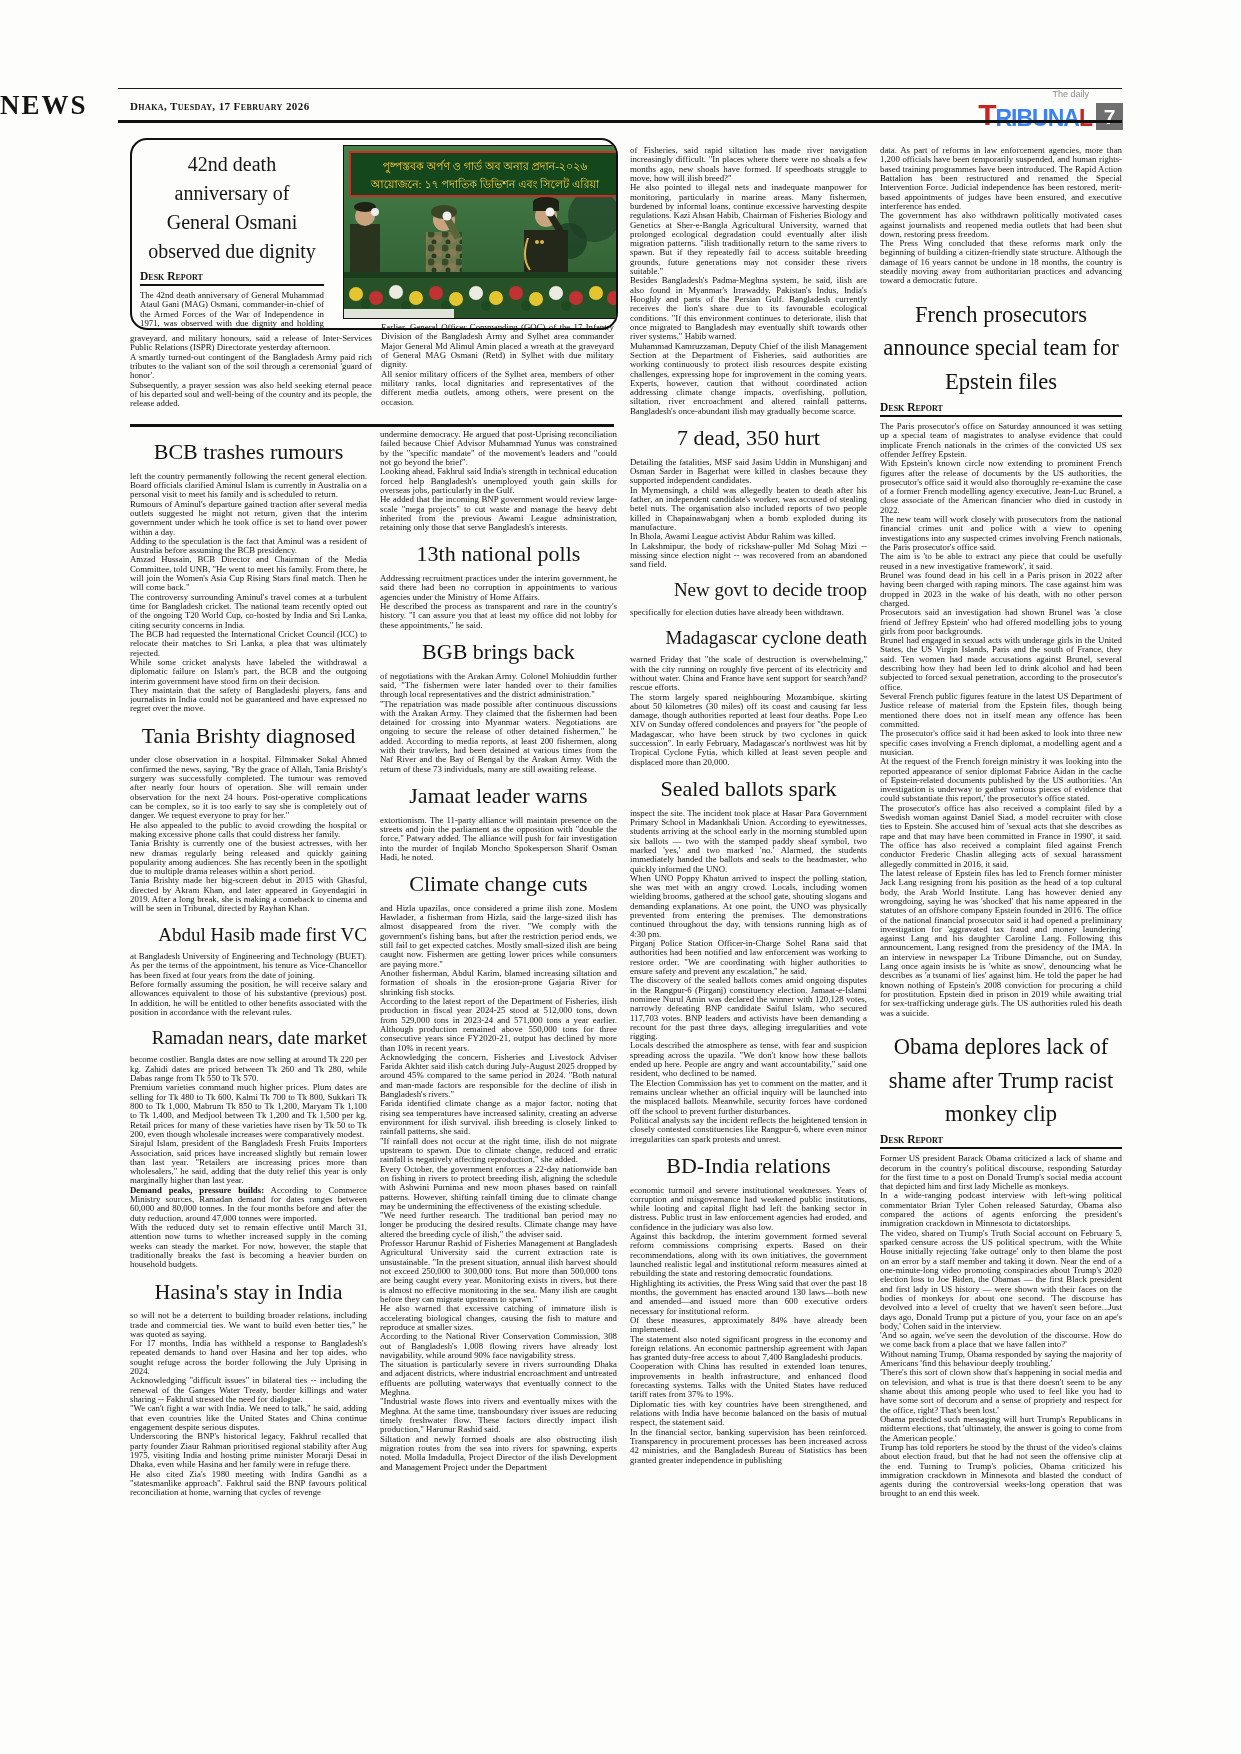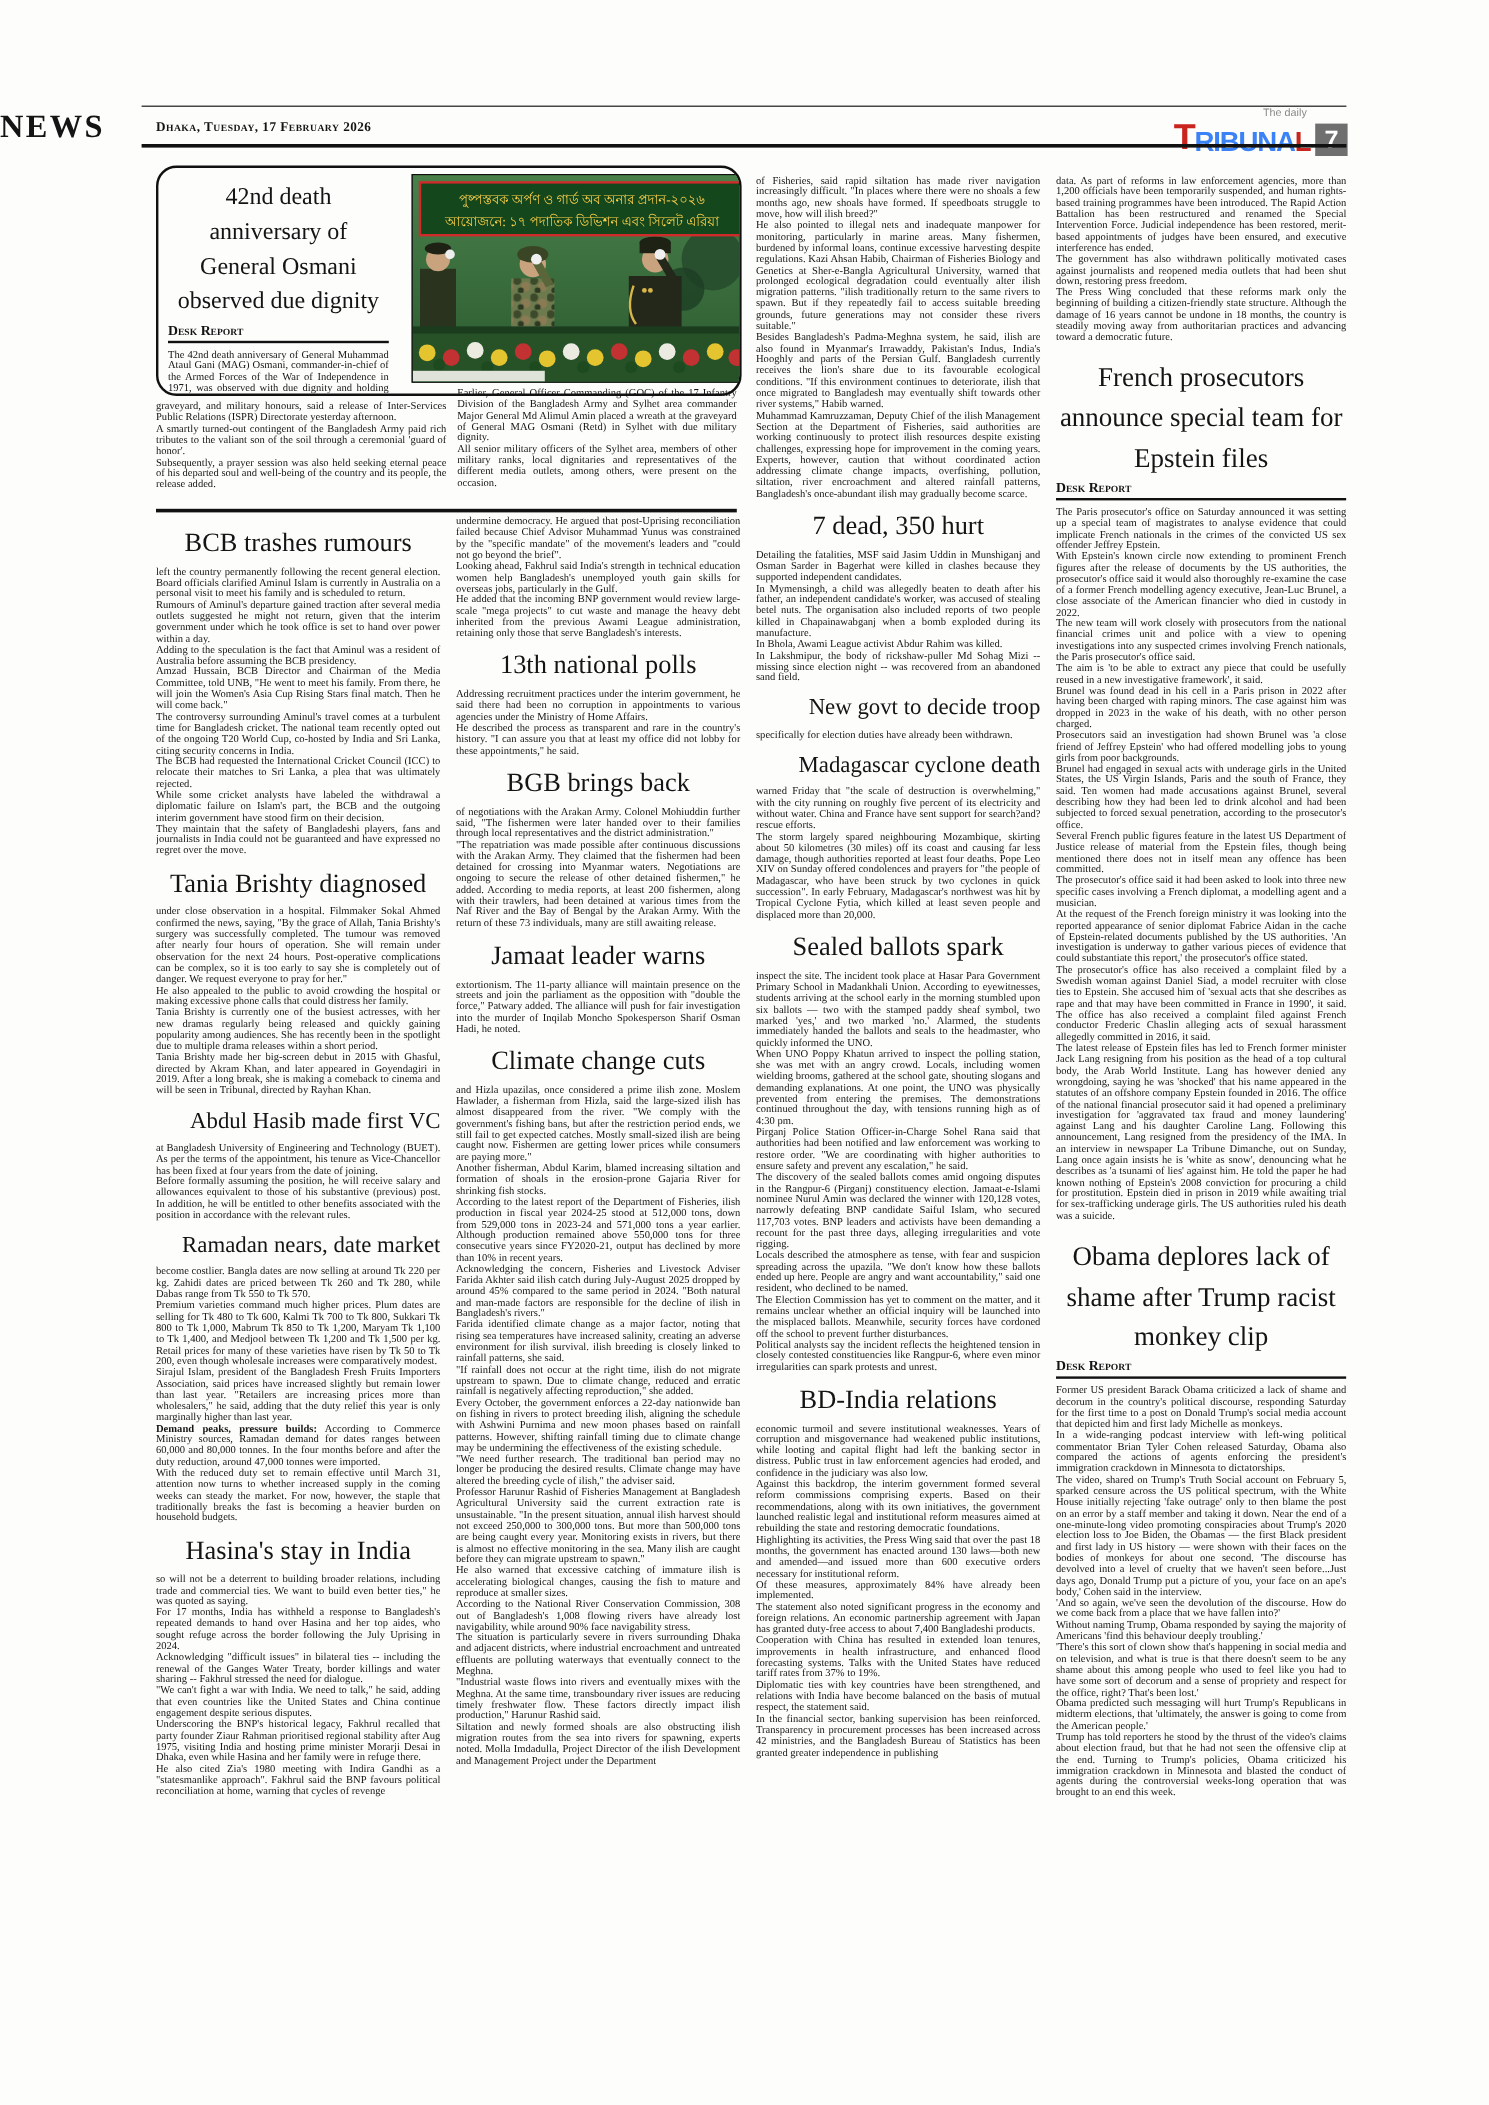--- a/index.html
+++ b/index.html
@@ -176,21 +176,21 @@
       <h2>Hasina's stay in India</h2>
       <p>so will not be a deterrent to building broader relations, including trade and commercial ties. We want to build even better ties," he was quoted as saying.</p>
       <p>For 17 months, India has withheld a response to Bangladesh's repeated demands to hand over Hasina and her top aides, who sought refuge across the border following the July Uprising in 2024.</p>
       <p>Acknowledging "difficult issues" in bilateral ties -- including the renewal of the Ganges Water Treaty, border killings and water sharing -- Fakhrul stressed the need for dialogue.</p>
       <p>"We can't fight a war with India. We need to talk," he said, adding that even countries like the United States and China continue engagement despite serious disputes.</p>
       <p>Underscoring the BNP's historical legacy, Fakhrul recalled that party founder Ziaur Rahman prioritised regional stability after Aug 1975, visiting India and hosting prime minister Morarji Desai in Dhaka, even while Hasina and her family were in refuge there.</p>
       <p>He also cited Zia's 1980 meeting with Indira Gandhi as a "statesmanlike approach". Fakhrul said the BNP favours political reconciliation at home, warning that cycles of revenge</p>
     </div>
   <div class="abs col" style="left:380px;top:430px;width:237px;height:1175px;">
       <p>undermine democracy. He argued that post-Uprising reconciliation failed because Chief Advisor Muhammad Yunus was constrained by the "specific mandate" of the movement's leaders and "could not go beyond the brief".</p>
-      <p>Looking ahead, Fakhrul said India's strength in technical education women help Bangladesh's unemployed youth gain skills for overseas jobs, particularly in the Gulf.</p>
+      <p>Looking ahead, Fakhrul said India's strength in technical education forced help Bangladesh's unemployed youth gain skills for overseas jobs, particularly in the Gulf.</p>
       <p>He added that the incoming BNP government would review large-scale "mega projects" to cut waste and manage the heavy debt inherited from the previous Awami League administration, retaining only those that serve Bangladesh's interests.</p>
       <h2>13th national polls</h2>
       <p>Addressing recruitment practices under the interim government, he said there had been no corruption in appointments to various agencies under the Ministry of Home Affairs.</p>
       <p>He described the process as transparent and rare in the country's history. "I can assure you that at least my office did not lobby for these appointments," he said.</p>
       <h2>BGB brings back</h2>
       <p>of negotiations with the Arakan Army. Colonel Mohiuddin further said, "The fishermen were later handed over to their families through local representatives and the district administration."</p>
       <p>"The repatriation was made possible after continuous discussions with the Arakan Army. They claimed that the fishermen had been detained for crossing into Myanmar waters. Negotiations are ongoing to secure the release of other detained fishermen," he added. According to media reports, at least 200 fishermen, along with their trawlers, had been detained at various times from the Naf River and the Bay of Bengal by the Arakan Army. With the return of these 73 individuals, many are still awaiting release.</p>
       <h2>Jamaat leader warns</h2>
       <p>extortionism. The 11-party alliance will maintain presence on the streets and join the parliament as the opposition with "double the force," Patwary added. The alliance will push for fair investigation into the murder of Inqilab Moncho Spokesperson Sharif Osman Hadi, he noted.</p>
       <h2>Climate change cuts</h2>

